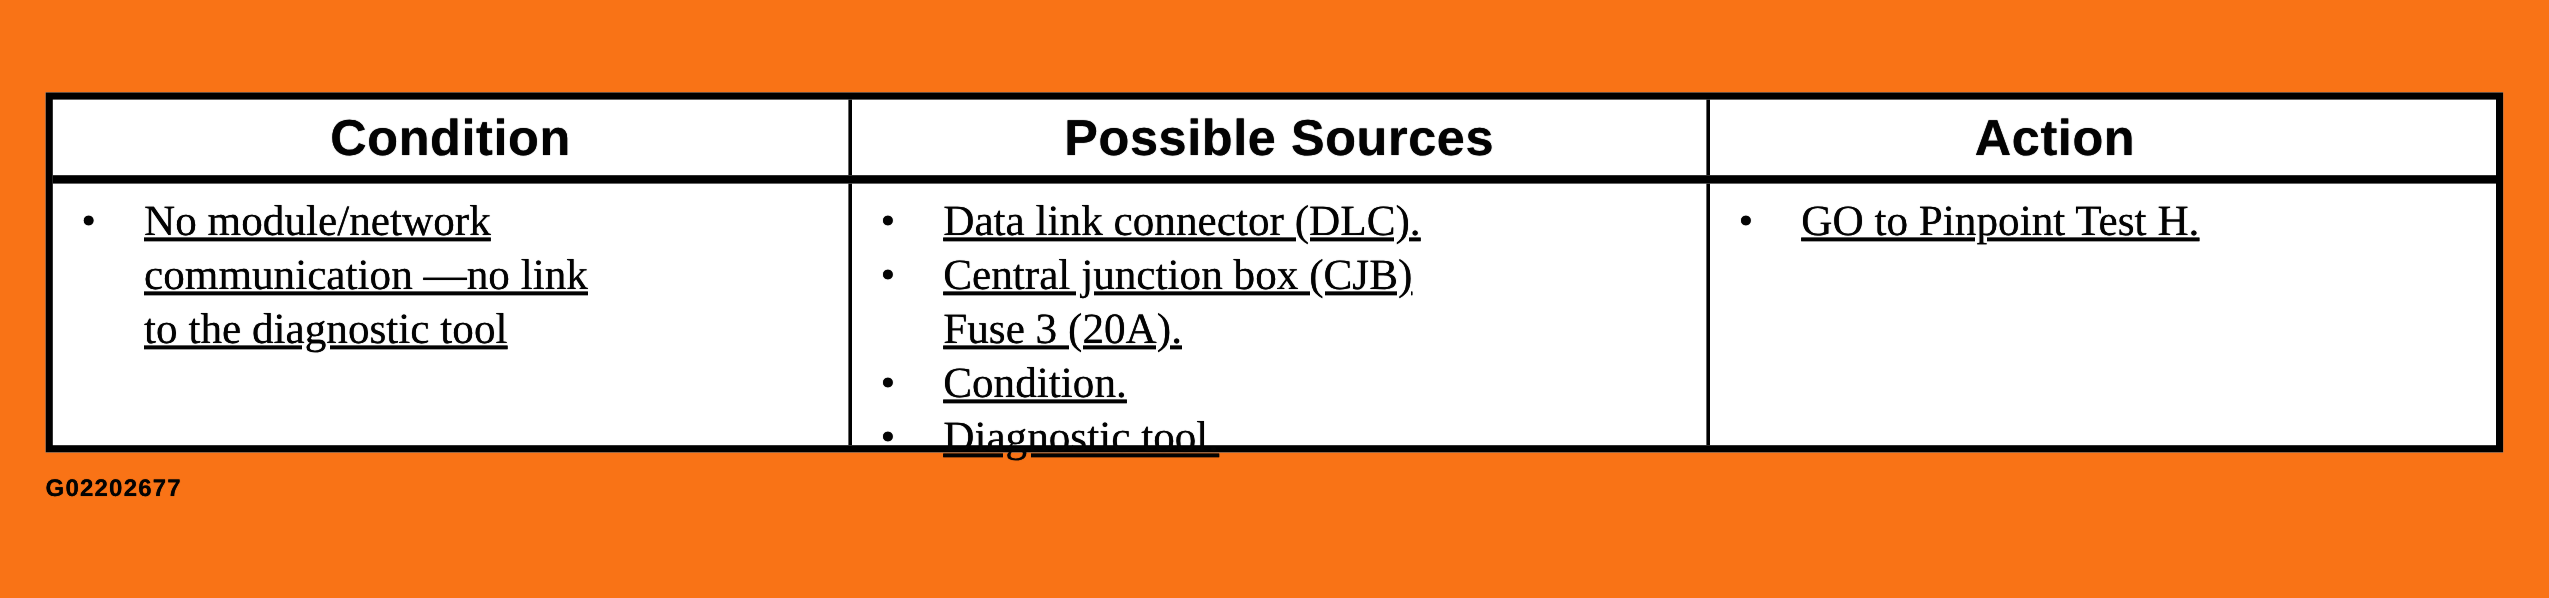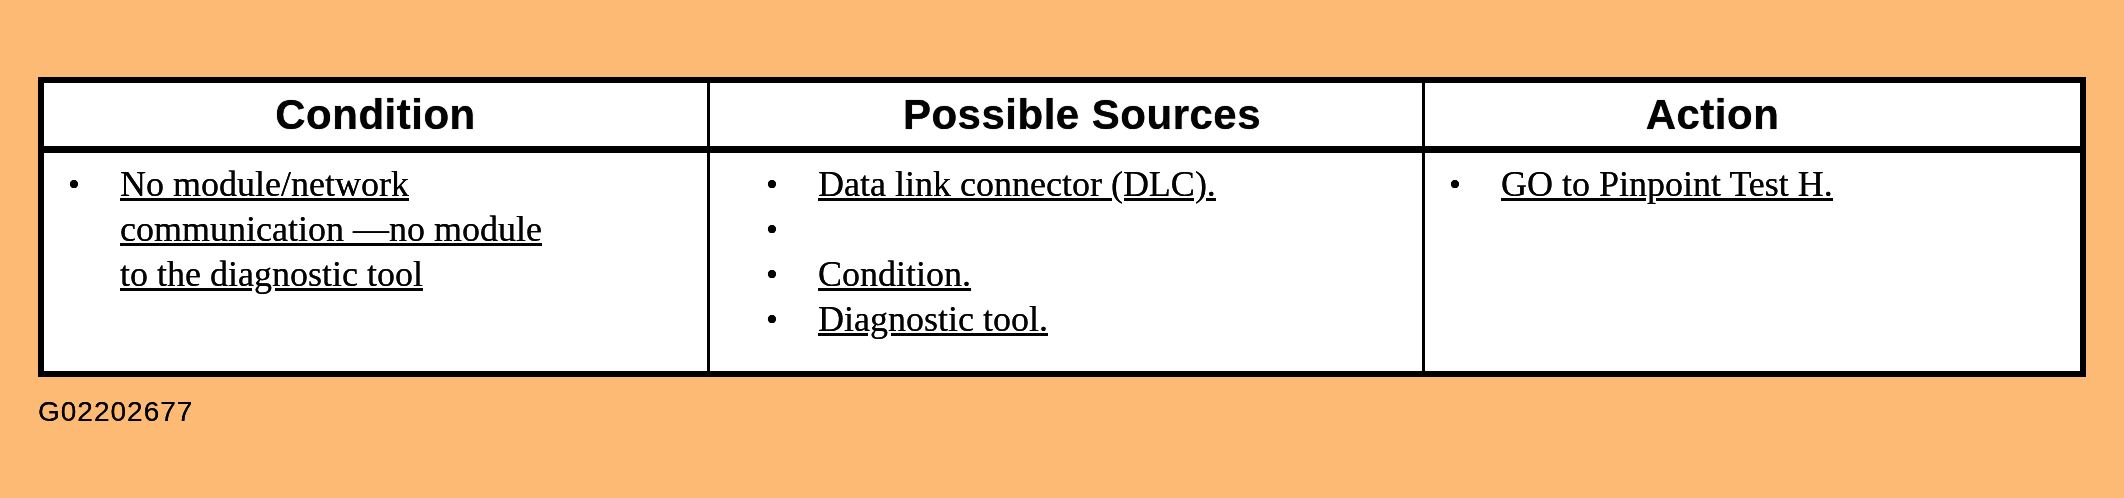--- a/index.html
+++ b/index.html
@@ -4,21 +4,21 @@
 <style>
   html, body {
     margin: 0;
     padding: 0;
     background: #ffffff;
   }
   .canvas {
     position: relative;
     width: 2124px;
     height: 498px;
-    background: #fdba74;
+    background: #f97316;
     overflow: hidden;
     color: #030303;
   }
   
   .doc-table {
     position: absolute;
     left: 38px;
     top: 77px;
     width: 2048px;
     height: 300px;
@@ -30,21 +30,21 @@
     display: flex;
     height: 63px;
     border-bottom: 7px solid #000;
     box-sizing: content-box;
   }
   .body-row {
     display: flex;
     height: 218px;
   }
   .col-1 { width: 663px; flex: none; box-sizing: border-box; }
-  .col-2 { width: 715px; flex: none; border-left: 3px solid #000; box-sizing: border-box; padding-left: 32px; }
+  .col-2 { width: 715px; flex: none; border-left: 3px solid #000; box-sizing: border-box; }
   .col-3 { width: 578px; flex: none; border-left: 3px solid #000; box-sizing: border-box; }
 
   .header-cell {
     display: flex;
     align-items: center;
     justify-content: center;
     font-family: "Liberation Sans", sans-serif;
     font-weight: 700;
     font-size: 42px;
     letter-spacing: 0.5px;
@@ -75,22 +75,22 @@
   .line {
     white-space: nowrap;
     text-decoration: underline;
   }
   
   .figure-id {
     position: absolute;
     left: 38px;
     top: 396px;
     font-family: "Liberation Sans", sans-serif;
-    font-size: 28px;
-    font-weight: 400;
+    font-size: 20px;
+    font-weight: 700;
     letter-spacing: 1px;
     color: #030303;
     text-shadow: 0 0 0.6px #000;
   }
 </style>
 </head>
 <body>
 
 <div class="canvas">
 
@@ -102,35 +102,39 @@
       <div class="header-cell col-3">Action</div>
     </div>
 
     <div class="body-row">
 
       <div class="body-cell col-1">
         <div class="bullet-item">
           <span class="bullet">•</span>
           <span class="item-text">
             <div class="line">No module/network</div>
-            <div class="line">communication —no module</div>
+            <div class="line">communication —no link</div>
             <div class="line">to the diagnostic tool</div>
           </span>
         </div>
       </div>
 
       <div class="body-cell col-2">
         <div class="bullet-item">
           <span class="bullet">•</span>
           <span class="item-text">
             <div class="line">Data link connector (DLC).</div>
           </span>
         </div>
         <div class="bullet-item">
           <span class="bullet">•</span>
+          <span class="item-text">
+            <div class="line">Central junction box (CJB)</div>
+            <div class="line">Fuse 3 (20A).</div>
+          </span>
         </div>
         <div class="bullet-item">
           <span class="bullet">•</span>
           <span class="item-text">
             <div class="line">Condition.</div>
           </span>
         </div>
         <div class="bullet-item">
           <span class="bullet">•</span>
           <span class="item-text">

